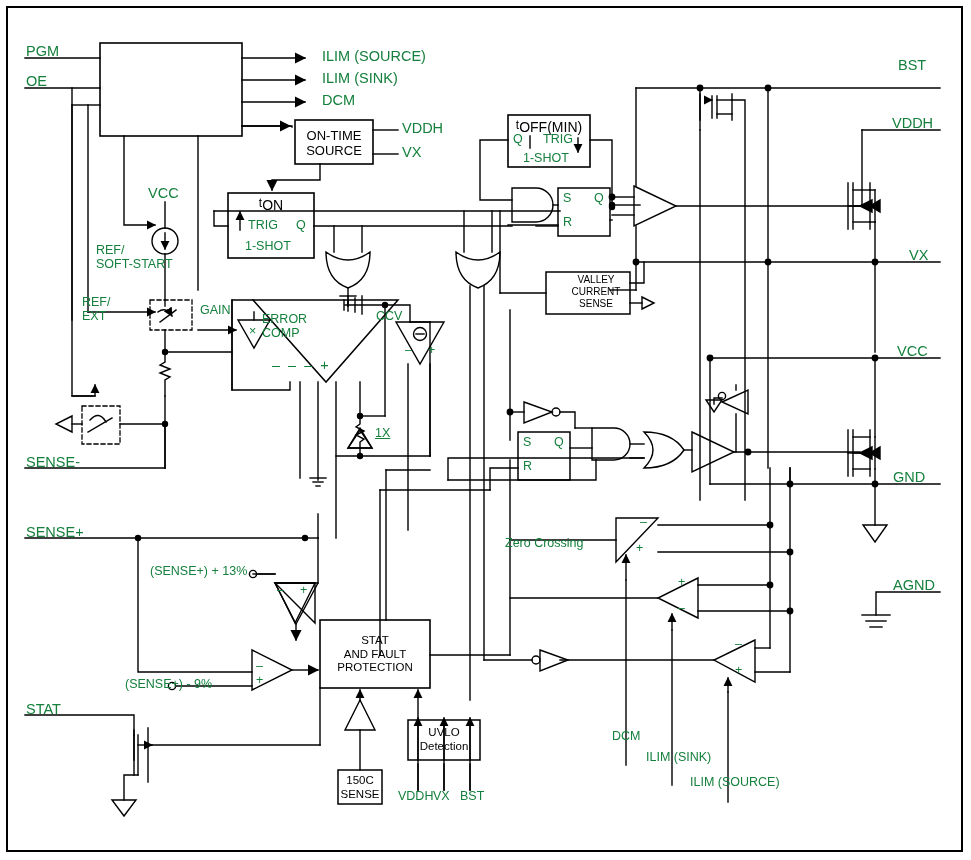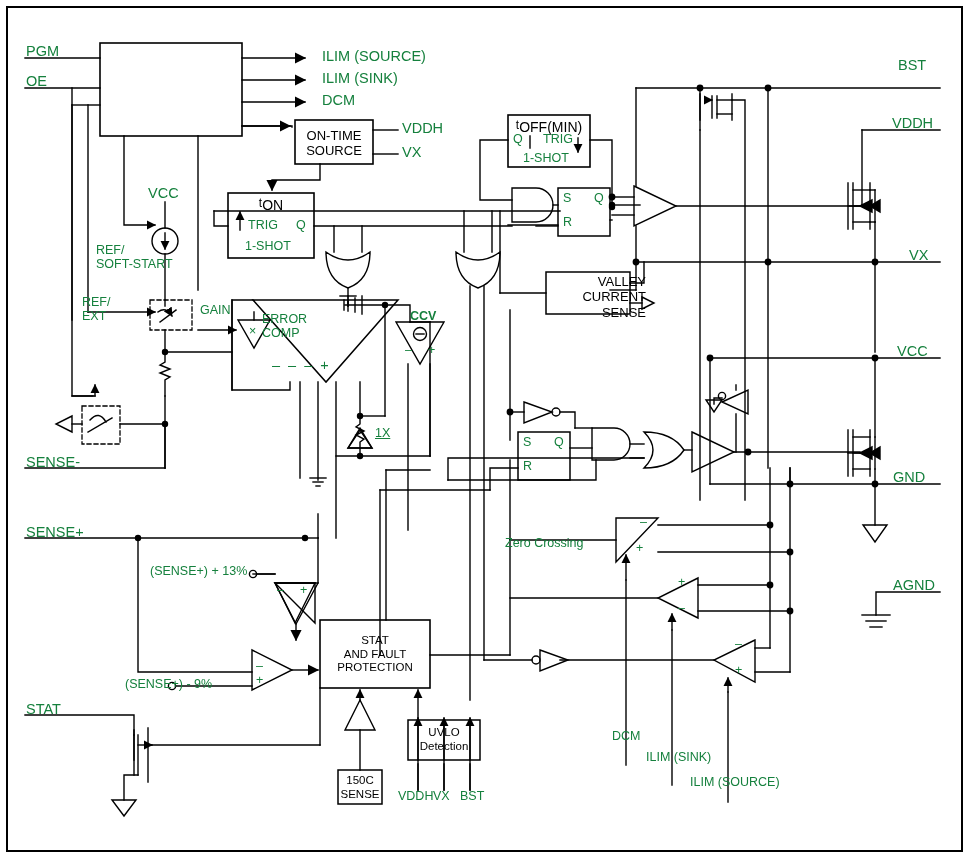--- a/index.html
+++ b/index.html
@@ -434,21 +434,21 @@
   <div class="lbl sm" style="left:523px;top:152px;">1-SHOT</div>
 
   <div class="lbl sm" style="left:563px;top:192px;">S</div>
   <div class="lbl sm" style="left:594px;top:192px;">Q</div>
   <div class="lbl sm" style="left:563px;top:216px;">R</div>
 
   <div class="lbl sm" style="left:523px;top:436px;">S</div>
   <div class="lbl sm" style="left:554px;top:436px;">Q</div>
   <div class="lbl sm" style="left:523px;top:460px;">R</div>
 
-  <div class="blocktext" style="left:546px;top:274px;width:100px;font-size:13px;text-align:right;">
+  <div class="blocktext" style="left:546px;top:274px;width:100px;font-size:10px;">
     <span>VALLEY</span><br>
     <span>CURRENT</span><br>
     <span>SENSE</span>
   </div>
 
   <div class="lbl" style="left:148px;top:186px;">VCC</div>
   <div class="lbl sm c" style="left:96px;top:244px;width:140px;">
     <span>REF/</span><br>
     <span>SOFT-START</span>
   </div>
@@ -458,21 +458,21 @@
   </div>
 
   <div class="lbl sm" style="left:200px;top:304px;">GAIN</div>
   <div class="lbl sm" style="left:249px;top:325px;">×</div>
   <div class="lbl sm c" style="left:262px;top:313px;width:80px;">
     <span>ERROR</span><br>
     <span>COMP</span>
   </div>
   <div class="lbl" style="left:272px;top:358px;letter-spacing:2px;">–  –  –  +</div>
 
-  <div class="lbl sm" style="left:410px;top:310px;font-weight:bold;">CCV</div>
+  <div class="lbl sm" style="left:376px;top:310px;">CCV</div>
   <div class="lbl sm" style="left:405px;top:344px;">–</div>
   <div class="lbl sm" style="left:428px;top:344px;">+</div>
 
   <div class="lbl sm" style="left:375px;top:427px;text-decoration:underline;">1X</div>
 
   <div class="lbl sm" style="left:150px;top:565px;">(SENSE+) + 13%</div>
   <div class="lbl sm" style="left:125px;top:678px;">(SENSE+) - 9%</div>
 
   <div class="lbl sm" style="left:277px;top:584px;">–</div>
   <div class="lbl sm" style="left:300px;top:584px;">+</div>

